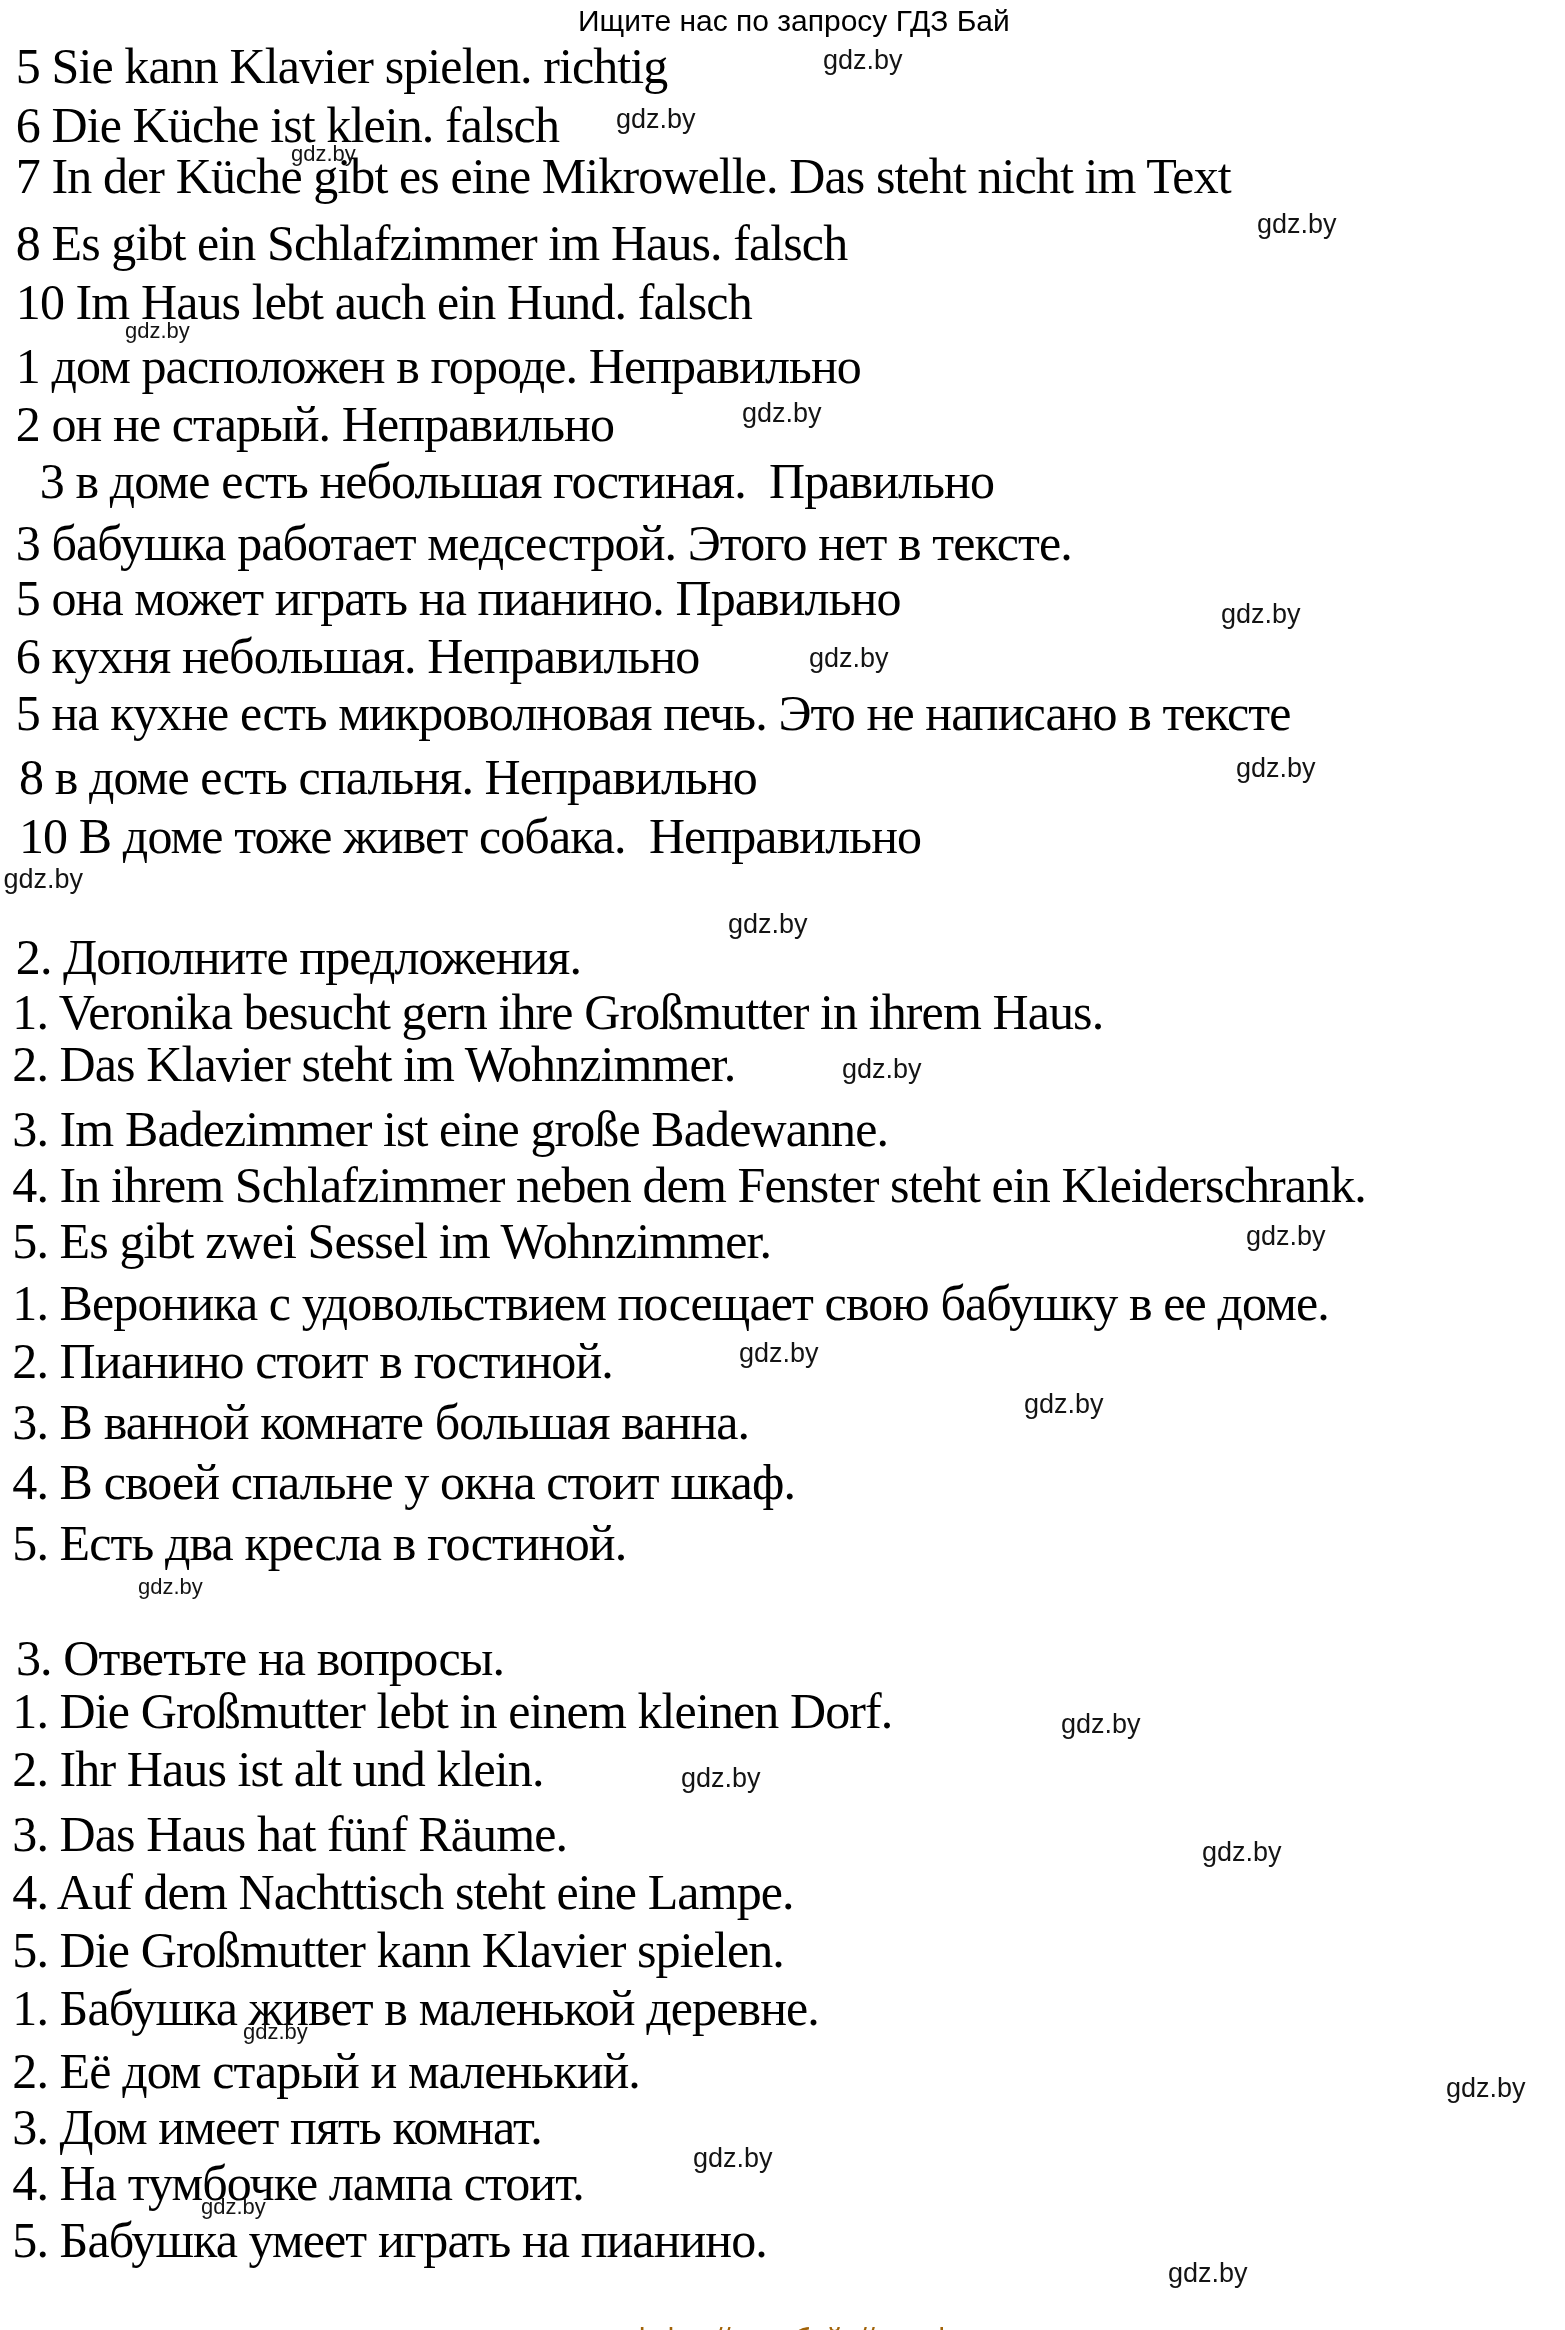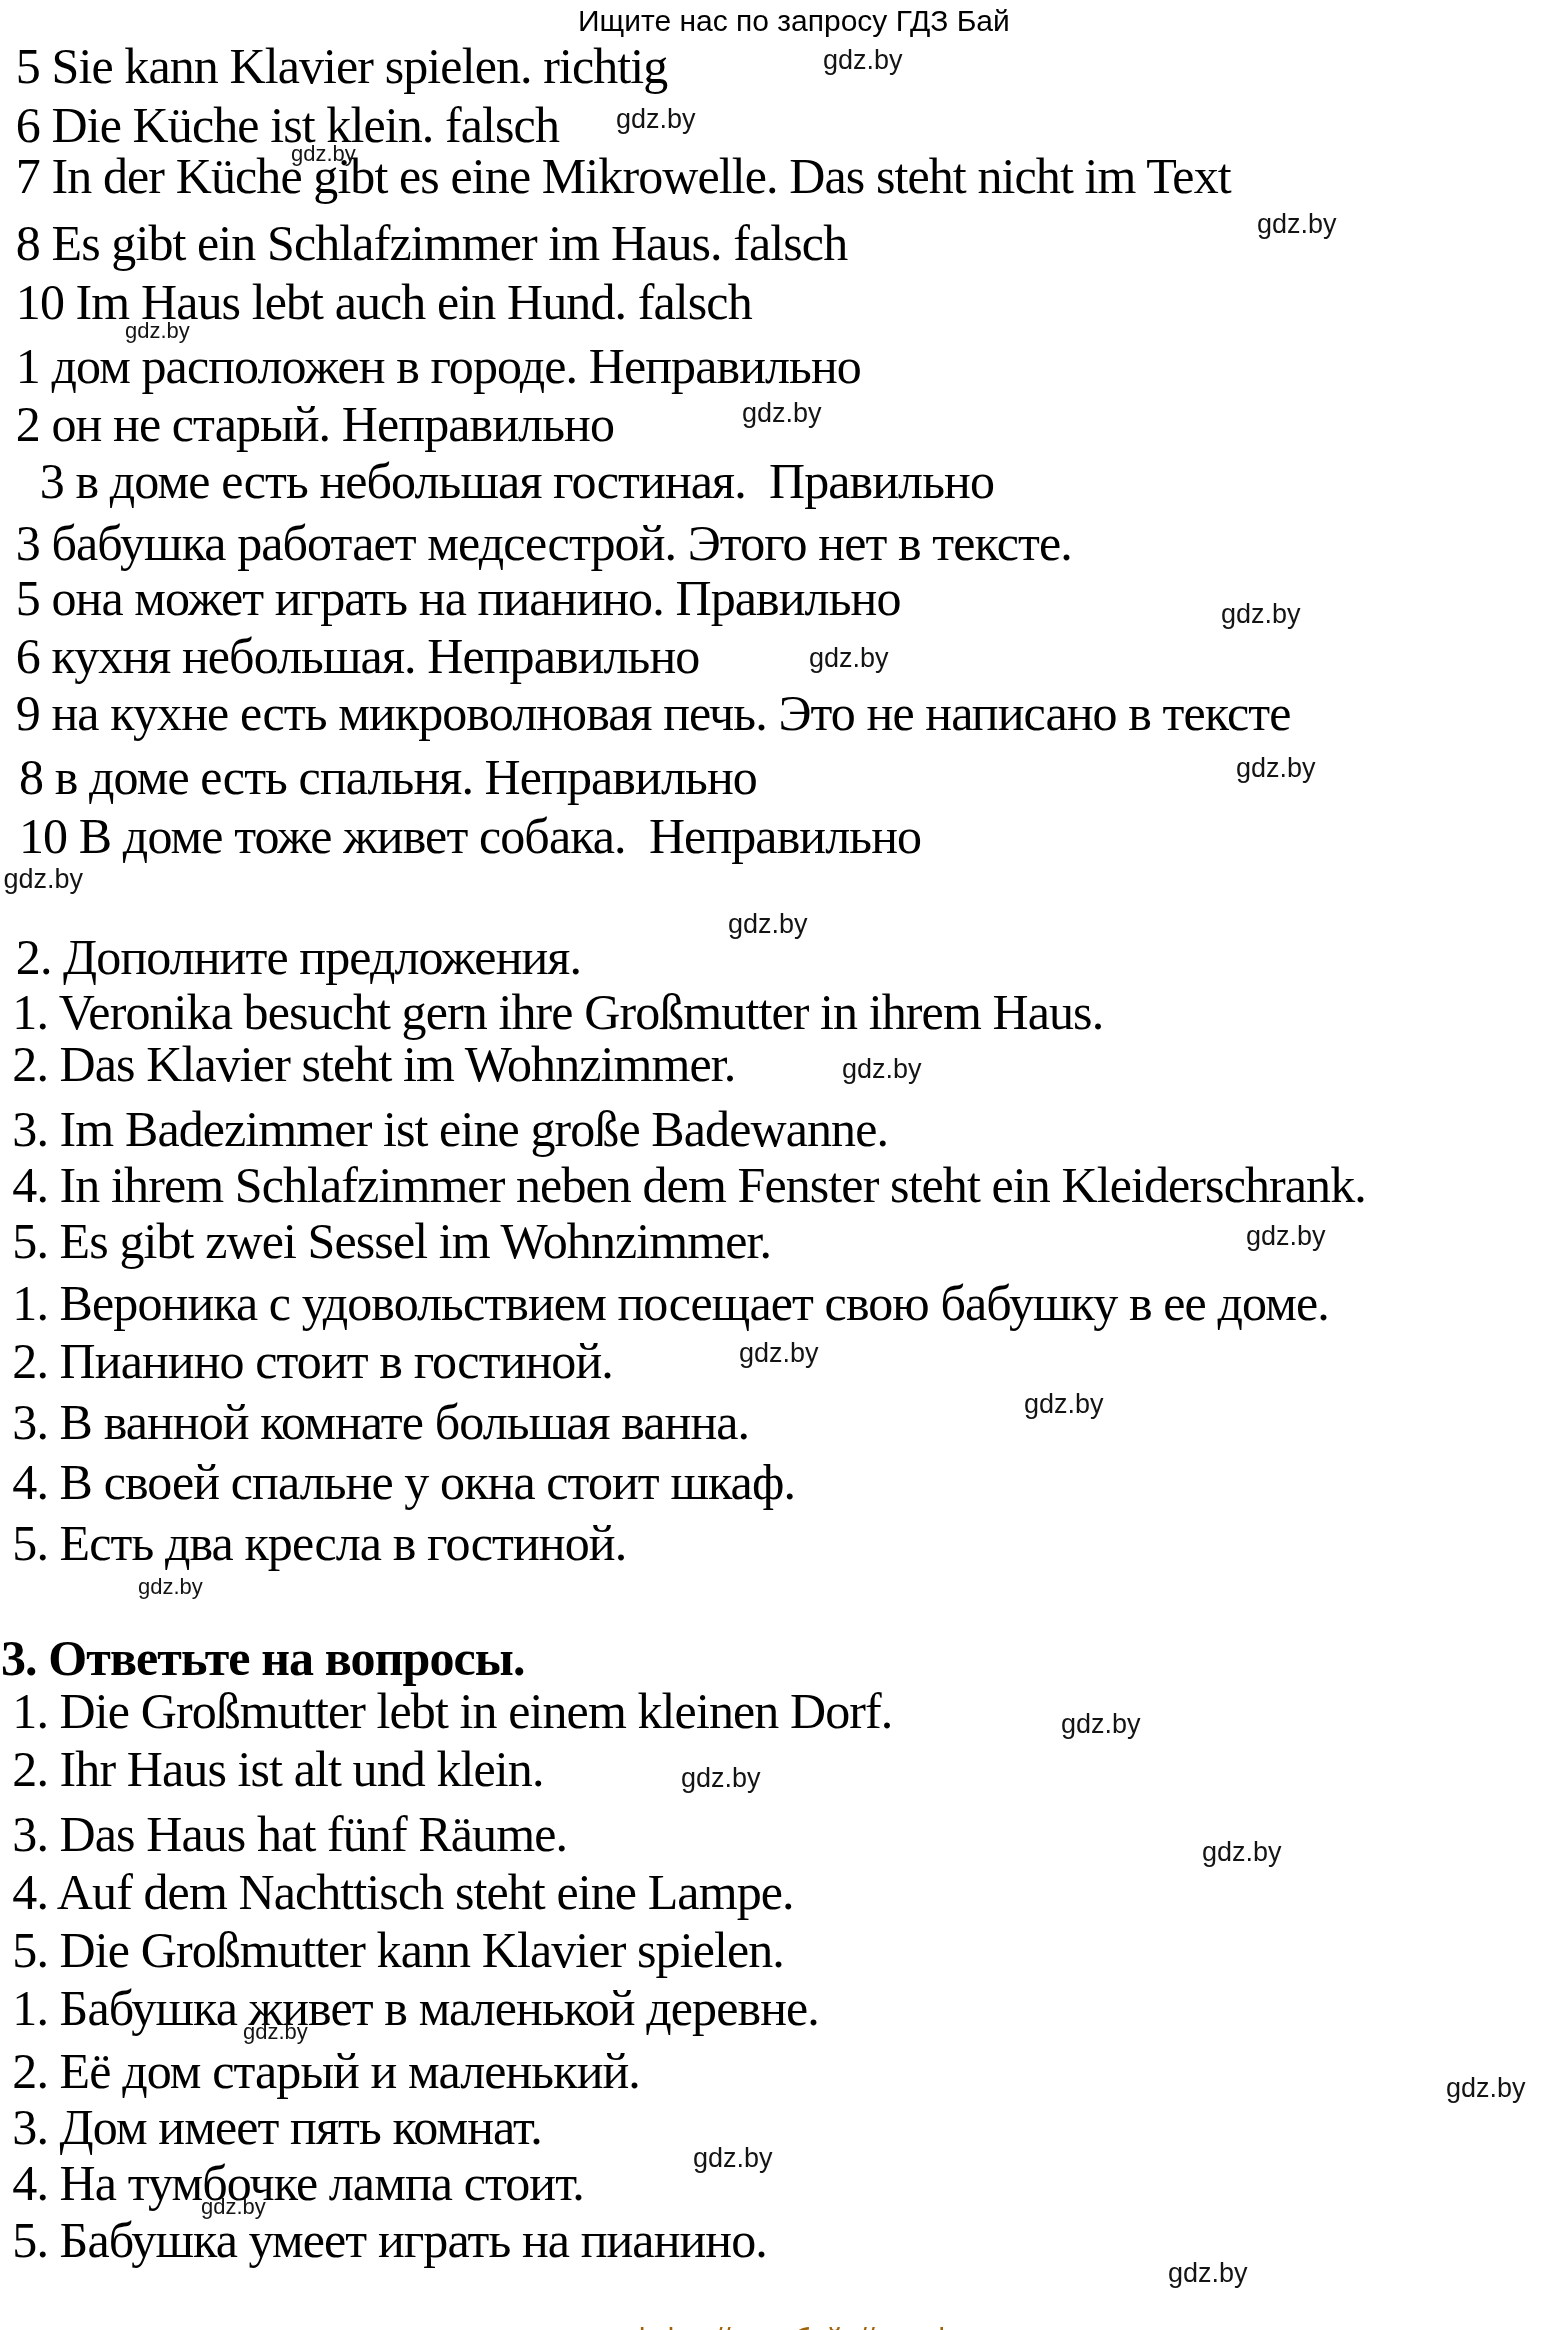--- a/index.html
+++ b/index.html
@@ -68,35 +68,35 @@
       <div class="text-line" style="top: 96px; left: 15.8px;">6 Die Küche ist klein. falsch</div>
       <div class="text-line" style="top: 147px; left: 15.8px; text-align: center;">7 In der Küche gibt es eine Mikrowelle. Das steht nicht im Text</div>
       <div class="text-line" style="top: 214px; left: 15.8px;">8 Es gibt ein Schlafzimmer im Haus. falsch</div>
       <div class="text-line" style="top: 273px; left: 15.8px;">10 Im Haus lebt auch ein Hund. falsch</div>
       <div class="text-line" style="top: 337px; left: 15.8px;">1 дом расположен в городе. Неправильно</div>
       <div class="text-line" style="top: 395px; left: 15.8px;">2 он не старый. Неправильно</div>
       <div class="text-line" style="top: 452px; left: 15.8px; margin-left: 24px;">3 в доме есть небольшая гостиная.  Правильно</div>
       <div class="text-line" style="top: 514px; left: 15.8px;">3 бабушка работает медсестрой. Этого нет в тексте.</div>
       <div class="text-line" style="top: 569px; left: 15.8px;">5 она может играть на пианино. Правильно</div>
       <div class="text-line" style="top: 627px; left: 15.8px;">6 кухня небольшая. Неправильно</div>
-      <div class="text-line" style="top: 684px; left: 15.8px;">9 на кухне есть микроволновая печь. Это не написано в тексте</div>
+      <div class="text-line" style="top: 684px; left: 15.8px;">5 на кухне есть микроволновая печь. Это не написано в тексте</div>
       <div class="text-line" style="top: 748px; left: 19px;">8 в доме есть спальня. Неправильно</div>
       <div class="text-line" style="top: 807px; left: 19px;">10 В доме тоже живет собака.  Неправильно</div>
       <div class="text-line" style="top: 928px; left: 15.8px;">2. Дополните предложения.</div>
       <div class="text-line" style="top: 983px; left: 12.3px;">1. Veronika besucht gern ihre Großmutter in ihrem Haus.</div>
       <div class="text-line" style="top: 1035px; left: 12.3px;">2. Das Klavier steht im Wohnzimmer.</div>
       <div class="text-line" style="top: 1100px; left: 12.3px;">3. Im Badezimmer ist eine große Badewanne.</div>
       <div class="text-line" style="top: 1156px; left: 12.3px;">4. In ihrem Schlafzimmer neben dem Fenster steht ein Kleiderschrank.</div>
       <div class="text-line" style="top: 1212px; left: 12.3px;">5. Es gibt zwei Sessel im Wohnzimmer.</div>
       <div class="text-line" style="top: 1274px; left: 12.3px;">1. Вероника с удовольствием посещает свою бабушку в ее доме.</div>
       <div class="text-line" style="top: 1332px; left: 12.3px;">2. Пианино стоит в гостиной.</div>
       <div class="text-line" style="top: 1393px; left: 12.3px;">3. В ванной комнате большая ванна.</div>
       <div class="text-line" style="top: 1453px; left: 12.3px;">4. В своей спальне у окна стоит шкаф.</div>
       <div class="text-line" style="top: 1514px; left: 12.3px;">5. Есть два кресла в гостиной.</div>
-      <div class="text-line" style="top: 1629px; left: 1px; font-weight: bold;">3. Ответьте на вопросы.</div>
+      <div class="text-line" style="top: 1629px; left: 16px;">3. Ответьте на вопросы.</div>
       <div class="text-line" style="top: 1682px; left: 12.3px;">1. Die Großmutter lebt in einem kleinen Dorf.</div>
       <div class="text-line" style="top: 1740px; left: 12.3px;">2. Ihr Haus ist alt und klein.</div>
       <div class="text-line" style="top: 1805px; left: 12.3px;">3. Das Haus hat fünf Räume.</div>
       <div class="text-line" style="top: 1863px; left: 12.3px;">4. Auf dem Nachttisch steht eine Lampe.</div>
       <div class="text-line" style="top: 1921px; left: 12.3px; text-align: center;">5. Die Großmutter kann Klavier spielen.</div>
       <div class="text-line" style="top: 1979px; left: 12.3px;">1. Бабушка живет в маленькой деревне.</div>
       <div class="text-line" style="top: 2042px; left: 12.3px;">2. Её дом старый и маленький.</div>
       <div class="text-line" style="top: 2098px; left: 12.3px;">3. Дом имеет пять комнат.</div>
       <div class="text-line" style="top: 2154px; left: 12.3px;">4. На тумбочке лампа стоит.</div>
       <div class="text-line" style="top: 2211px; left: 12.3px;">5. Бабушка умеет играть на пианино.</div>

